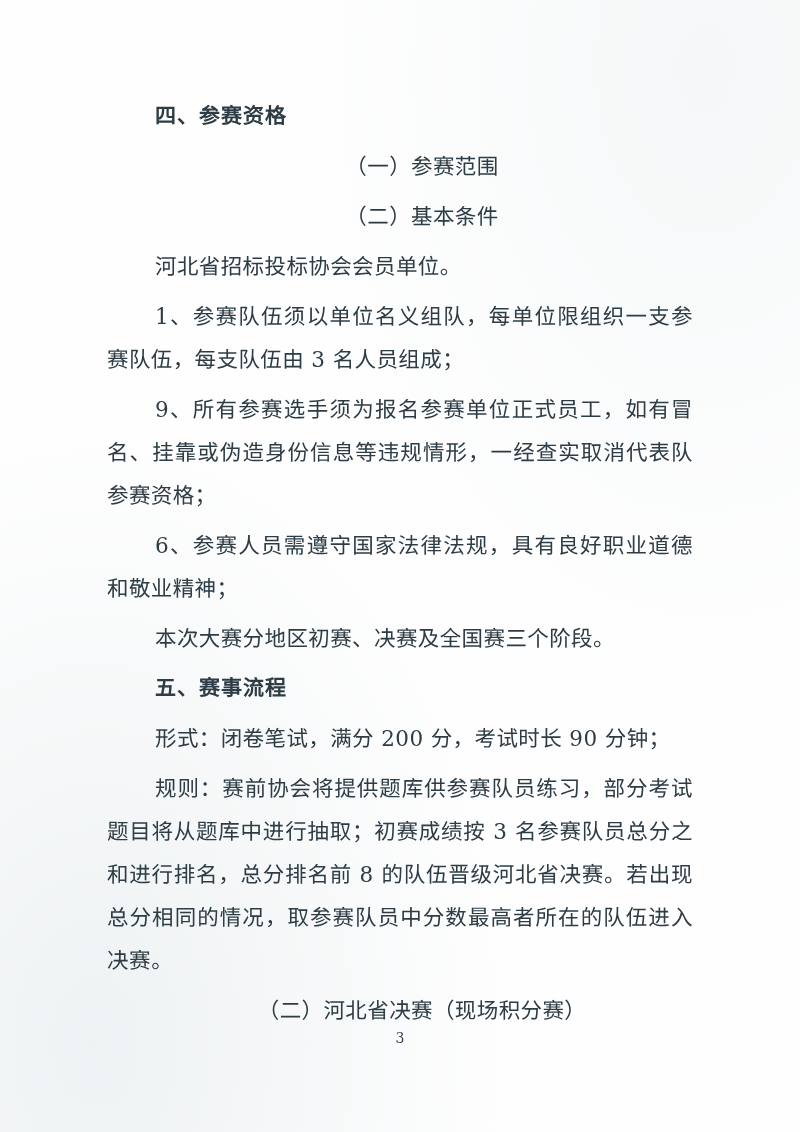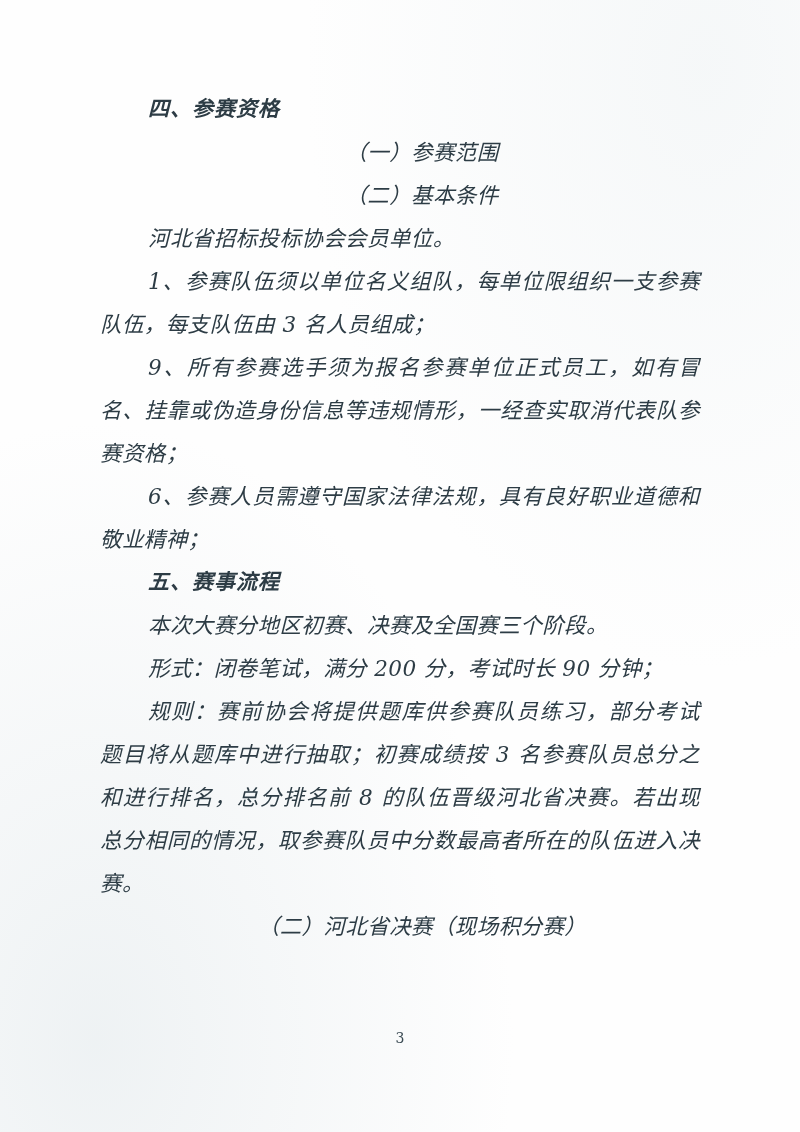--- a/index.html
+++ b/index.html
@@ -35,28 +35,27 @@
   .content {
     position: absolute;
     left: 100px;
     top: 88px;
     width: 600px;
   }
 
   
 
   .blk {
-    margin: 0;
+    margin: 7px;
     font-size: 21.5px;
     line-height: 43px;
     letter-spacing: 0.4px;
     text-align: justify;
     text-justify: inter-ideograph;
     word-break: break-all;
-    font-style: italic;
   }
 
   .blk.heading {
     font-family: "DejaVu Sans", "Liberation Sans", sans-serif;
     font-weight: 700;
     font-size: 21px;
     letter-spacing: 1px;
     text-indent: 48px;
     text-align: left;
   }
@@ -106,23 +105,23 @@
 
     <p class="blk plain">河北省招标投标协会会员单位。</p>
 
     <p class="blk para">1、参赛队伍须以单位名义组队，每单位限组织一支参赛队伍，每支队伍由 3 名人员组成；</p>
 
     <p class="blk para">9、所有参赛选手须为报名参赛单位正式员工，如有冒名、挂靠或伪造身份信息等违规情形，一经查实取消代表队参赛资格；</p>
 
     <p class="blk para">6、参赛人员需遵守国家法律法规，具有良好职业道德和敬业精神；</p>
 
 
+    <p class="blk plain">本次大赛分地区初赛、决赛及全国赛三个阶段。</p>
+
     <p class="blk heading">五、赛事流程</p>
-
-    <p class="blk plain">本次大赛分地区初赛、决赛及全国赛三个阶段。</p>
 
 
     <p class="blk plain">形式：闭卷笔试，满分 200 分，考试时长 90 分钟；</p>
 
     <p class="blk para loose">规则：赛前协会将提供题库供参赛队员练习，部分考试题目将从题库中进行抽取；初赛成绩按 3 名参赛队员总分之和进行排名，总分排名前 8 的队伍晋级河北省决赛。若出现总分相同的情况，取参赛队员中分数最高者所在的队伍进入决赛。</p>
 
     <p class="blk subheading">（二）河北省决赛（现场积分赛）</p>
 
   </div>
 

